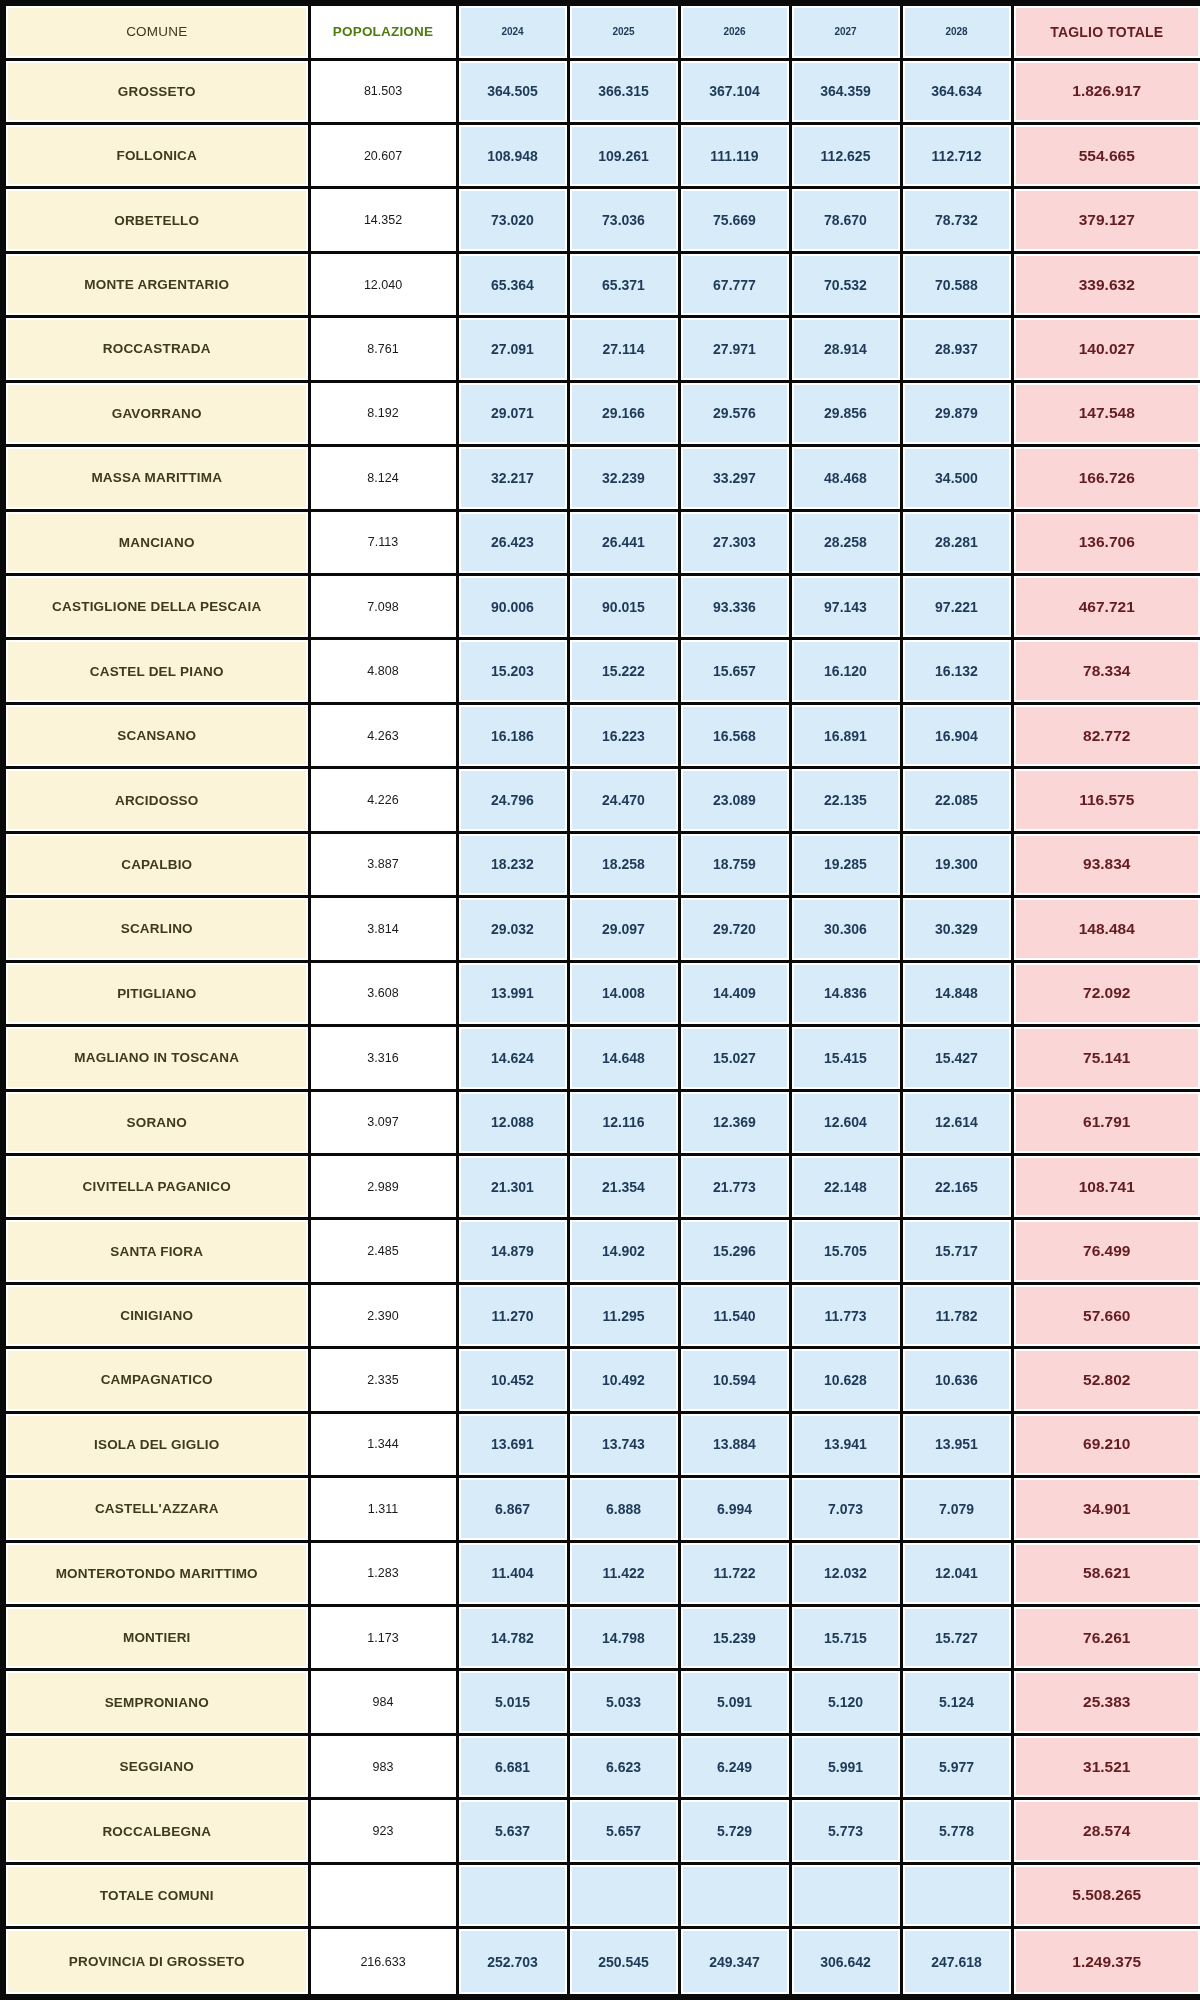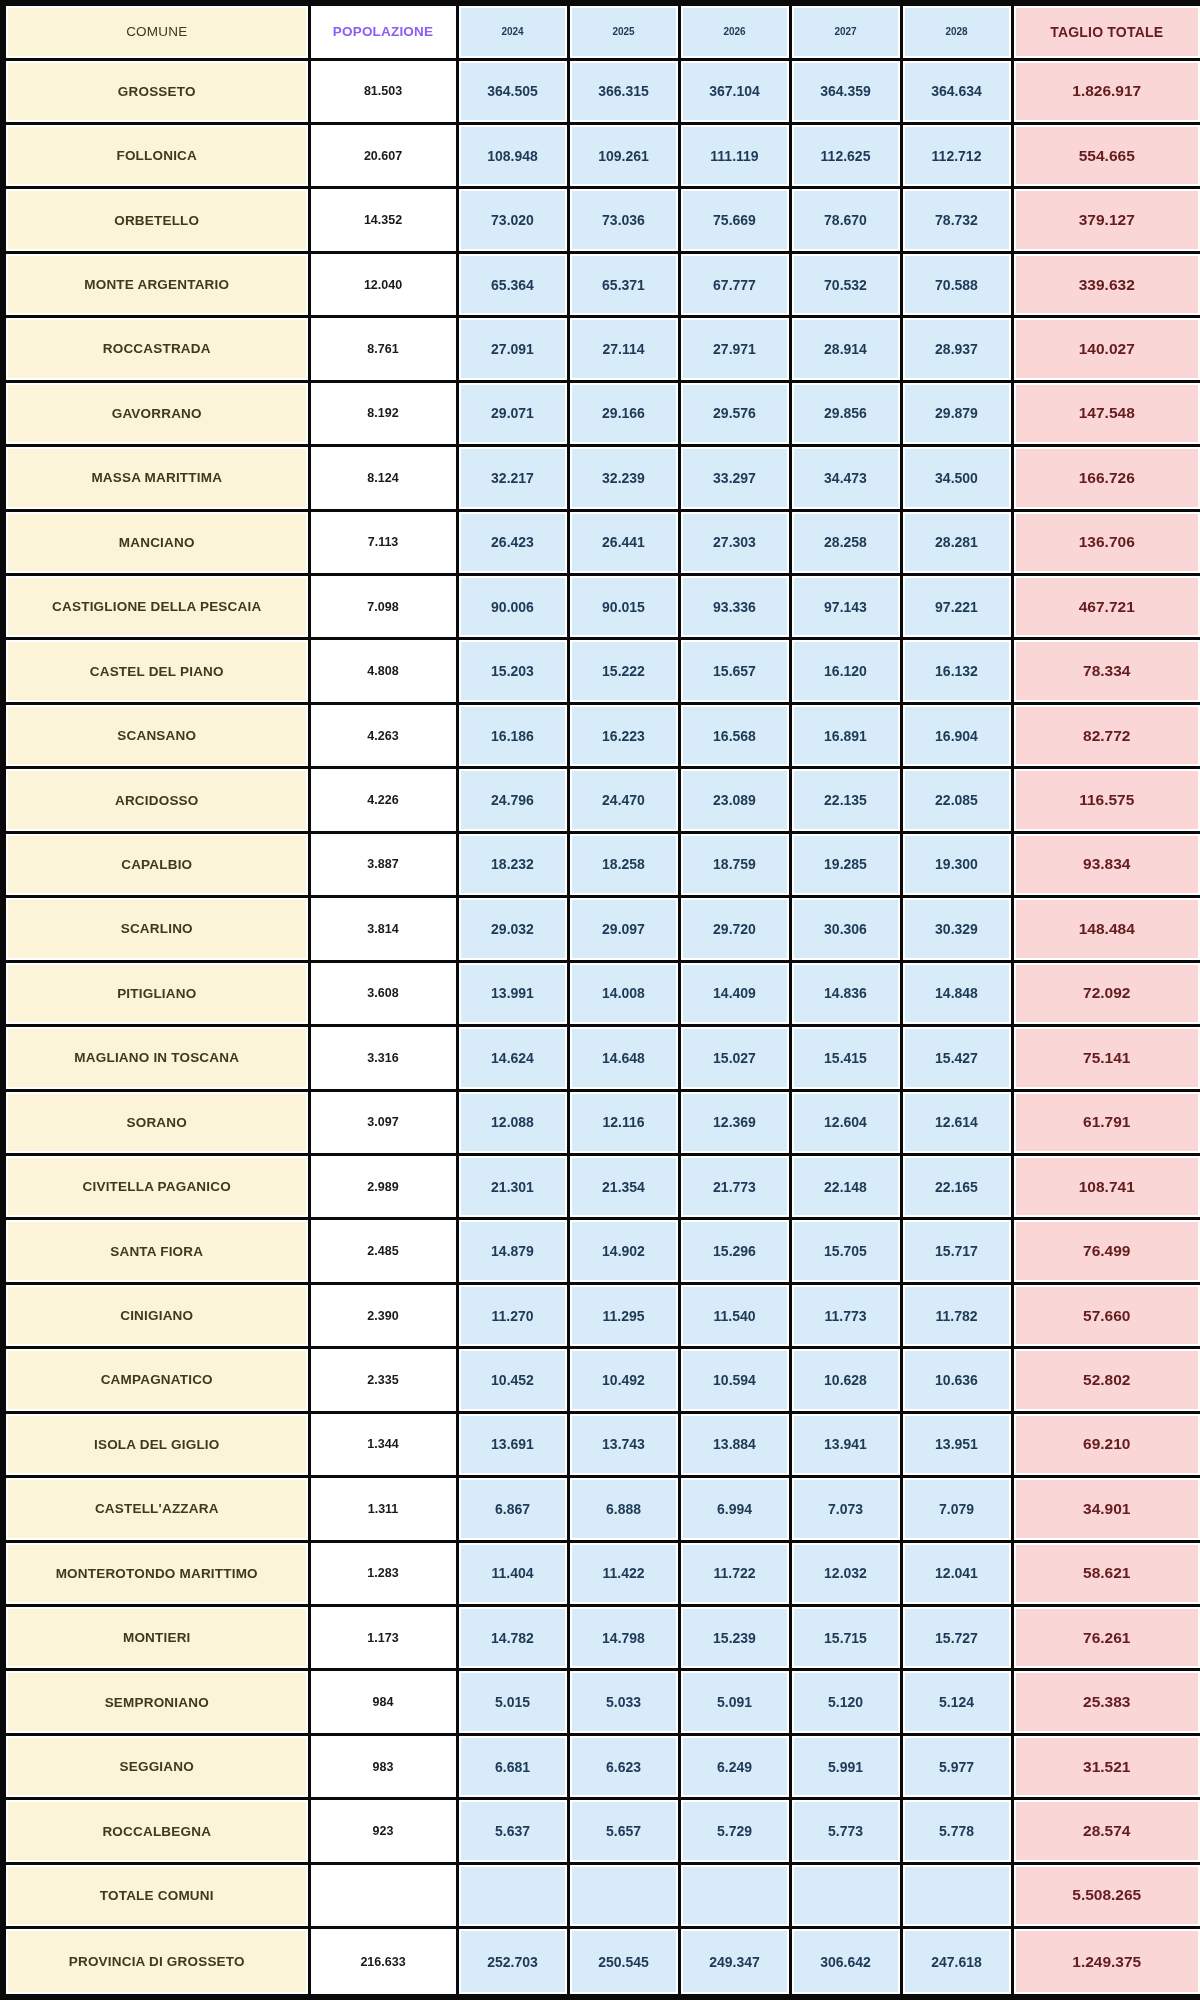--- a/index.html
+++ b/index.html
@@ -35,21 +35,21 @@
   thead tr{height:56px;}
   
   .h-comune{
     background:var(--comune-bg);
     box-shadow:inset 0 0 0 2px var(--fill-inset);
     color:var(--comune-text);
     font-weight:normal;font-size:13.5px;letter-spacing:.2px;
   }
   .h-pop{
     background:var(--popolazione-bg);
-    color:#8b5cf6;
+    color:#4d7c0f;
     font-weight:bold;font-size:13.5px;letter-spacing:.2px;
   }
   .h-year{
     background:var(--year-bg);
     box-shadow:inset 0 0 0 2px var(--fill-inset);
     color:var(--year-text);
     font-weight:bold;font-size:10px;
   }
   .h-taglio{
     background:var(--taglio-bg);
@@ -60,21 +60,21 @@
   
   .cell-comune{
     background:var(--comune-bg);
     box-shadow:inset 0 0 0 2px var(--fill-inset);
     color:var(--comune-text);
     font-weight:bold;font-size:13.5px;letter-spacing:.2px;
   }
   .cell-pop{
     background:var(--popolazione-bg);
     color:var(--popolazione-text);
-    font-weight:700;font-size:12.5px;margin-top:38px;
+    font-weight:400;font-size:12.5px;margin-top:38px;
   }
   .cell-year{
     background:var(--year-bg);
     box-shadow:inset 0 0 0 2px var(--fill-inset);
     color:var(--year-text);
     font-weight:bold;font-size:14px;
   }
   .cell-taglio{
     background:var(--taglio-bg);
     box-shadow:inset 0 0 0 2px var(--fill-inset);
@@ -168,21 +168,21 @@
         <td class="cell-year">29.856</td>
         <td class="cell-year">29.879</td>
         <td class="cell-taglio">147.548</td>
       </tr>
       <tr>
         <td class="cell-comune">MASSA MARITTIMA</td>
         <td class="cell-pop">8.124</td>
         <td class="cell-year">32.217</td>
         <td class="cell-year">32.239</td>
         <td class="cell-year">33.297</td>
-        <td class="cell-year">34.473</td>
+        <td class="cell-year">48.468</td>
         <td class="cell-year">34.500</td>
         <td class="cell-taglio">166.726</td>
       </tr>
       <tr>
         <td class="cell-comune">MANCIANO</td>
         <td class="cell-pop">7.113</td>
         <td class="cell-year">26.423</td>
         <td class="cell-year">26.441</td>
         <td class="cell-year">27.303</td>
         <td class="cell-year">28.258</td>

